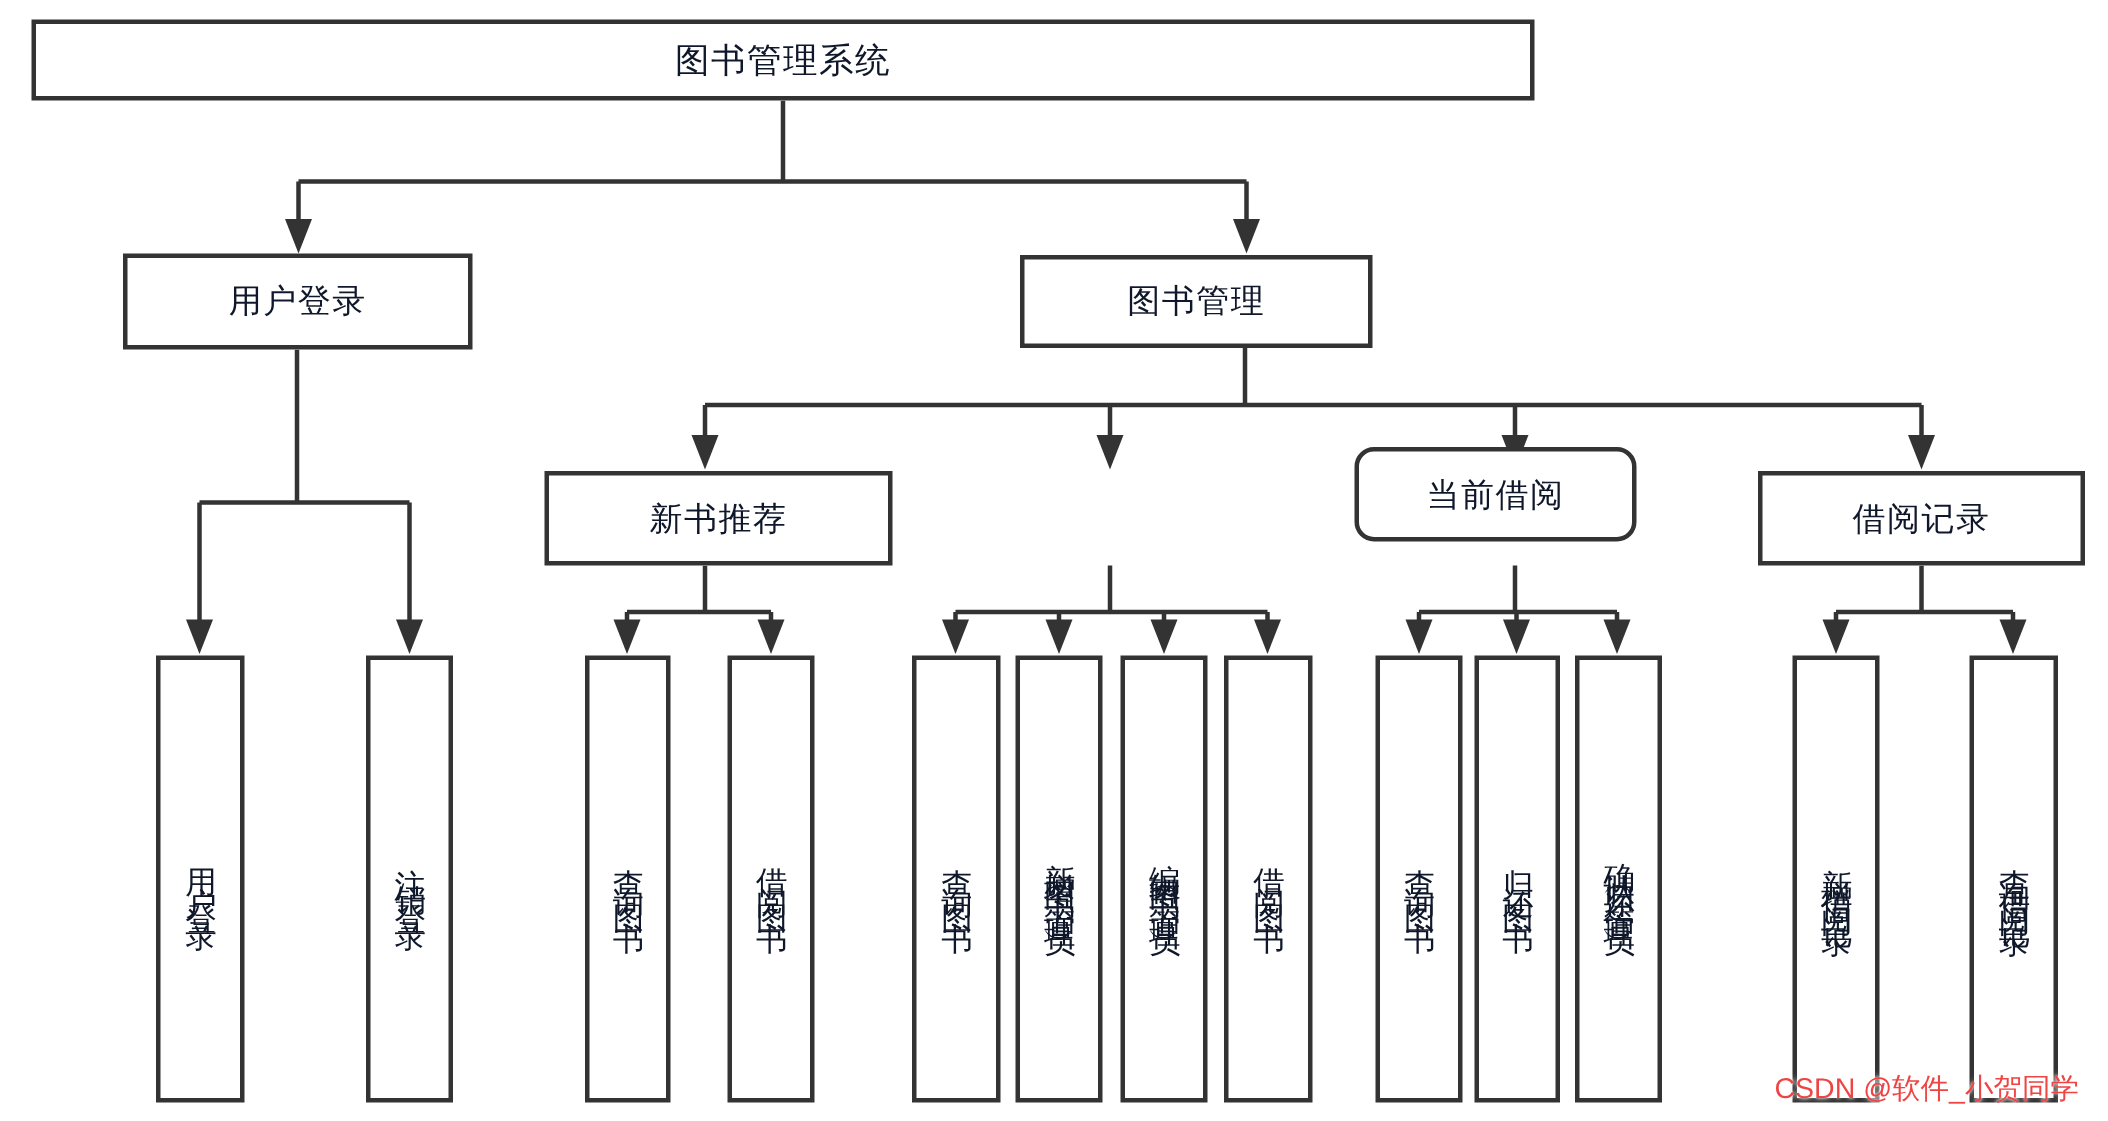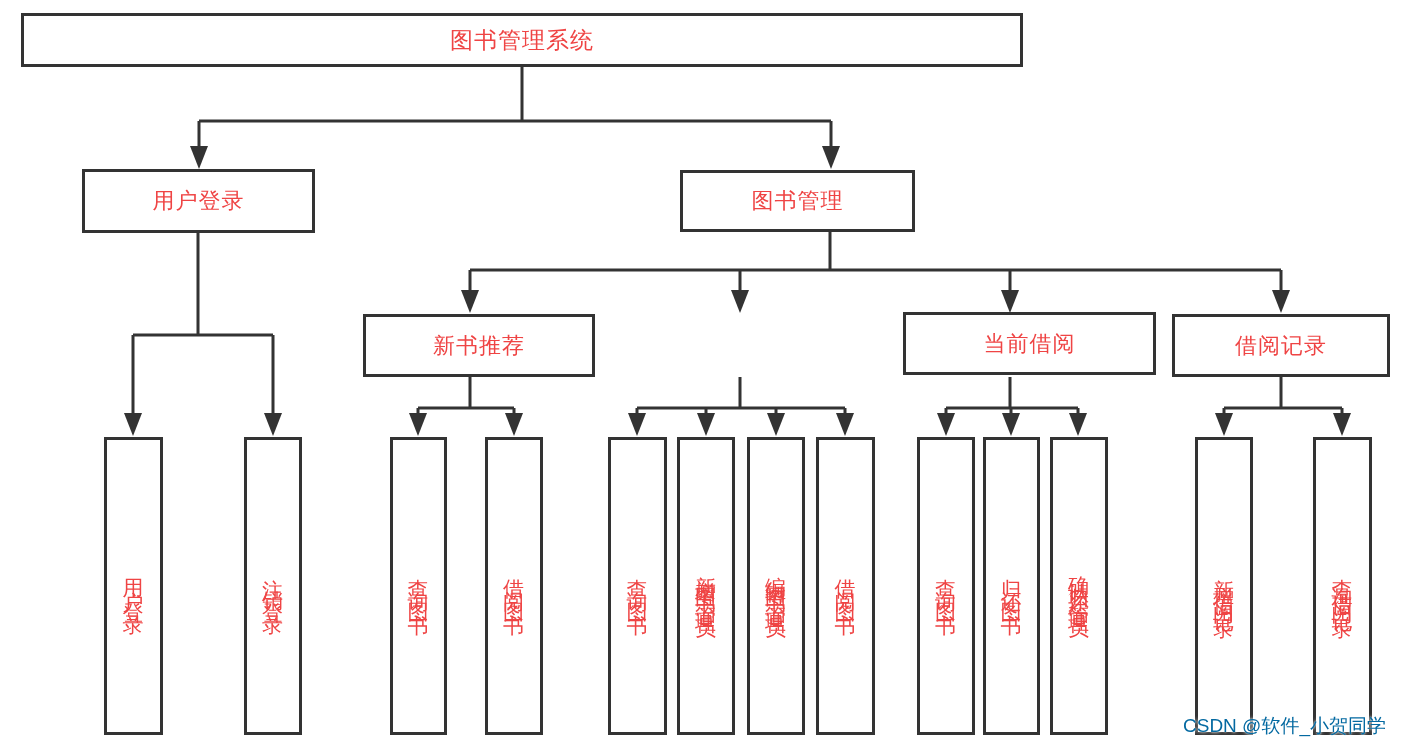--- a/index.html
+++ b/index.html
@@ -9,21 +9,21 @@
     height: 747px;
     background: #ffffff;
     font-family: "Liberation Sans", "DejaVu Sans", sans-serif;
     overflow: hidden;
   }
   .node {
     position: absolute;
     box-sizing: border-box;
     border: 3px solid #333333;
     background: #ffffff;
-    color: #ef4444;
+    color: #0f172a;
     display: flex;
     align-items: center;
     justify-content: center;
     text-align: center;
     z-index: 2;
   }
   .hbox { font-size: 22px; letter-spacing: 1px; }
   .hbox.root { font-size: 23px; }
   .vbox {
     writing-mode: vertical-rl;
@@ -42,21 +42,21 @@
     pointer-events: none;
   }
   .connectors path { stroke: #333333; stroke-width: 3; fill: none; }
   .connectors polygon { fill: #333333; stroke: none; }
   .watermark {
     position: absolute;
     left: 1183px;
     top: 713px;
     z-index: 3;
     font-size: 19px;
-    color: #0369a1;
+    color: #ef4444;
     white-space: nowrap;
     text-shadow: 0 0 2px #ffffff, 0 0 4px #ffffff;
   }
 </style>
 </head>
 <body>
 
 <div class="stage">
 
   <svg class="connectors" width="1405" height="747">
@@ -101,21 +101,21 @@
       <polygon points="1333,413 1351,413 1342,436"></polygon>
     </g>
   </svg>
 
   <div class="node hbox root" style="left:21px; top:13px; width:1002px; height:54px;">图书管理系统</div>
 
   <div class="node hbox" style="left:82px; top:169px; width:233px; height:64px;">用户登录</div>
   <div class="node hbox" style="left:680px; top:170px; width:235px; height:62px;">图书管理</div>
 
   <div class="node hbox" style="left:363px; top:314px; width:232px; height:63px;">新书推荐</div>
-  <div class="node hbox" style="left:903px; top:312px; width:253px; height:63px;">当前借阅</div>
+  <div class="node hbox" style="left:903px; top:298px; width:188px; height:63px;border-radius:13px;">当前借阅</div>
   <div class="node hbox" style="left:1172px; top:314px; width:218px; height:63px;">借阅记录</div>
 
   <div class="node vbox ls-lg" style="left:104px; top:437px; width:59px; height:298px;">用户登录</div>
   <div class="node vbox ls-lg" style="left:244px; top:437px; width:58px; height:298px;">注销登录</div>
 
   <div class="node vbox ls-lg" style="left:390px; top:437px; width:57px; height:298px;">查询图书</div>
   <div class="node vbox ls-lg" style="left:485px; top:437px; width:58px; height:298px;">借阅图书</div>
 
   <div class="node vbox ls-lg" style="left:608px; top:437px; width:59px; height:298px;">查询图书</div>
   <div class="node vbox ls-sm" style="left:677px; top:437px; width:58px; height:298px;">新增图书（管理员）</div>

